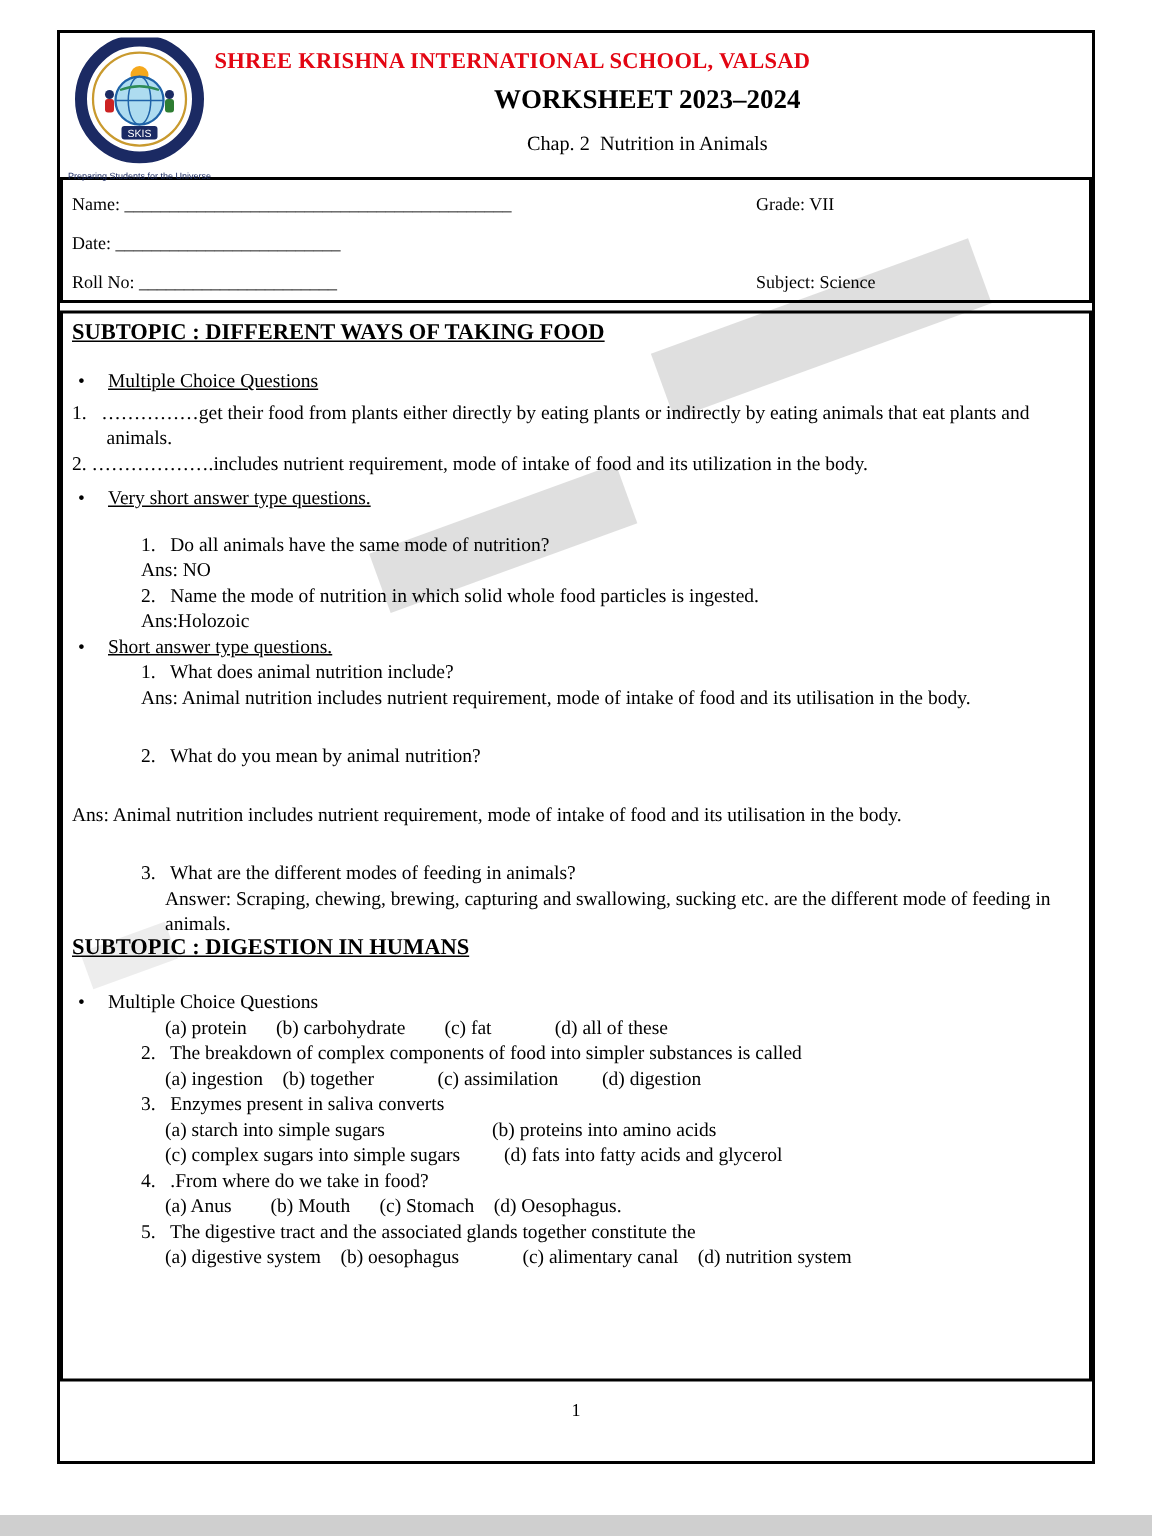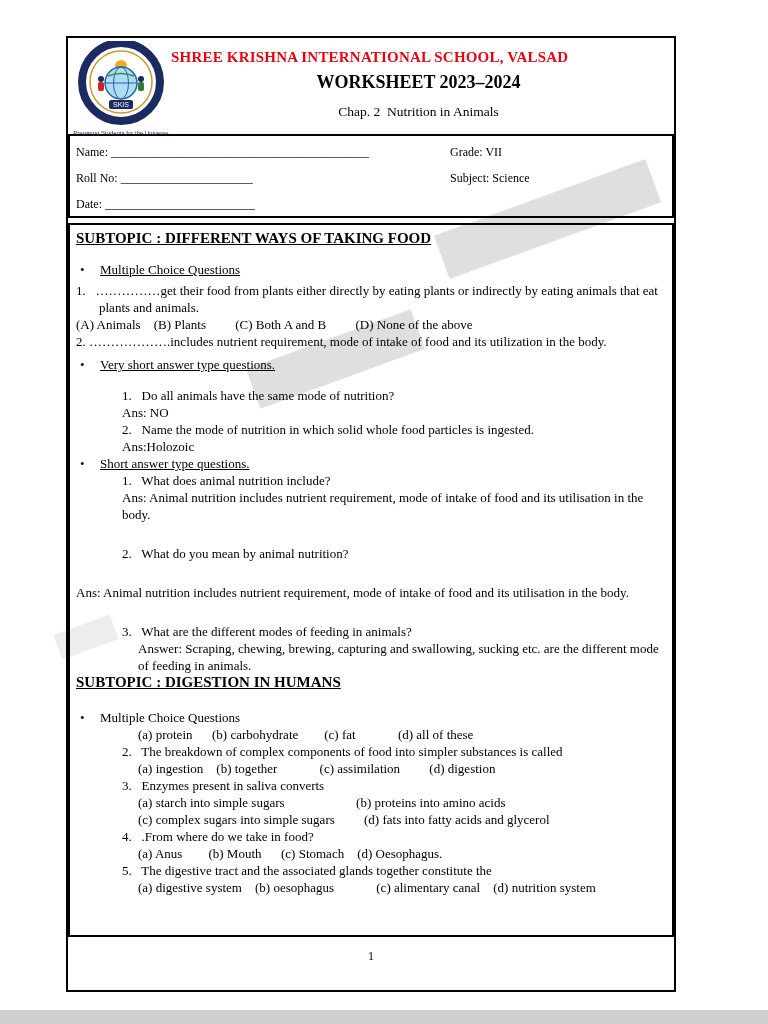--- a/index.html
+++ b/index.html
@@ -19,25 +19,24 @@
     opacity: 0.32;
     z-index: 0;
   }
   .wm1 { left: 435px; top: 196px; width: 225px; height: 46px; transform: rotate(-20deg); }
   .wm2 { left: 248px; top: 338px; width: 175px; height: 42px; transform: rotate(-20deg); }
   .wm3 { left: 56px; top: 624px; width: 60px; height: 26px; transform: rotate(-20deg); opacity: 0.18; }
   .viewer-gap { position: absolute; left: 0; top: 1010px; width: 768px; height: 14px; background: #cfcfcf; z-index: 3; }
 
   .frame {
     position: absolute;
-    left: 38px; top: 36px;
-    width: 610px; height: 956px;
+    left: 38px; top: 20px;
+    width: 692px; height: 956px;
     border: 2px solid #000;
     z-index: 1;
-    margin-left: 28px;
   }
   
   .header { display: flex; align-items: flex-start; padding: 3px 6px 0 5px; height: 96px; }
   .logo-wrap { width: 96px; text-align: center; flex: 0 0 auto; }
   .tagline {
     font-family: "Liberation Sans", sans-serif;
     font-size: 6px; color: #1b2a63; margin-top: 1px; white-space: nowrap;
   }
   .header-text { flex: 1 1 auto; padding-top: 8px; }
   .school-name {
@@ -112,39 +111,38 @@
         <div class="chapter">Chap. 2  Nutrition in Animals</div>
       </div>
     </div>
 
     <div class="info-box">
       <div class="info-row">
         <div class="info-left">Name: ___________________________________________</div>
         <div class="info-right">Grade: VII</div>
       </div>
       <div class="info-row">
+        <div class="info-left">Date: _________________________</div>
+      </div>
+      <div class="info-row">
         <div class="info-left">Roll No: ______________________</div>
         <div class="info-right">Subject: Science</div>
-      </div>
-      <div class="info-row">
-        <div class="info-left">Date: _________________________</div>
       </div>
     </div>
 
     <div class="content-box">
 
       <div class="section-heading">SUBTOPIC : DIFFERENT WAYS OF TAKING FOOD</div>
 
       <div class="bullet-row mt14">
         <span class="bullet-glyph">•</span>
         <span class="u">Multiple Choice Questions</span>
       </div>
 
       <div class="pre hang mt4">1.   ……………get their food from plants either directly by eating plants or indirectly by eating animals that eat plants and animals.</div>
-      <div class="pre">(A) Animals    (B) Plants         (C) Both A and B         (D) None of the above</div>
       <div class="pre">2. ……………….includes nutrient requirement, mode of intake of food and its utilization in the body.</div>
 
       <div class="bullet-row mt6">
         <span class="bullet-glyph">•</span>
         <span class="u">Very short answer type questions.</span>
       </div>
 
       <div class="pre ind1 mt14">1.   Do all animals have the same mode of nutrition?</div>
       <div class="pre ind1">Ans: NO</div>
       <div class="pre ind1">2.   Name the mode of nutrition in which solid whole food particles is ingested.</div>

